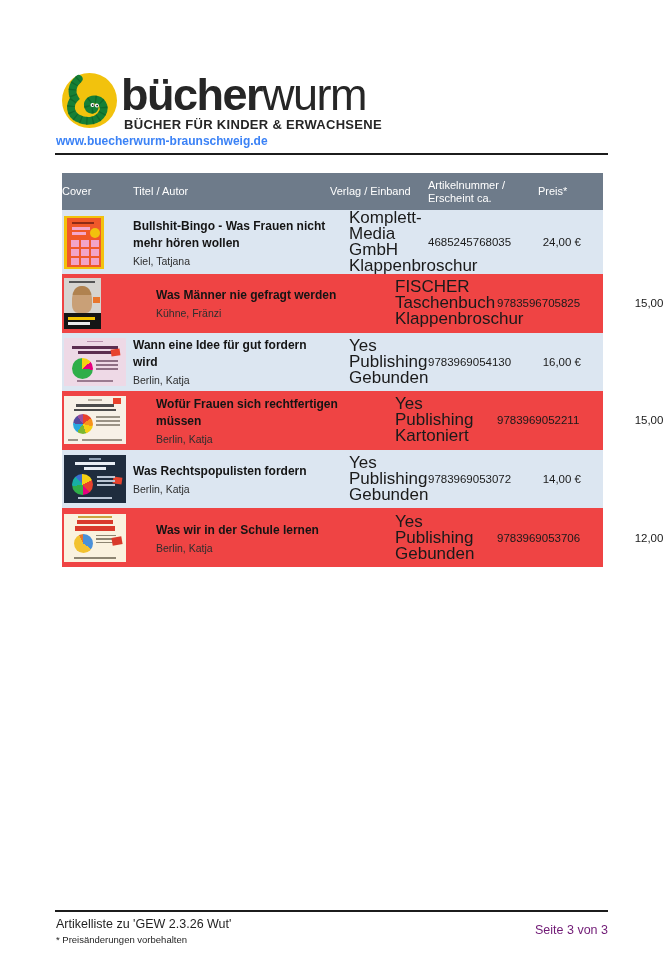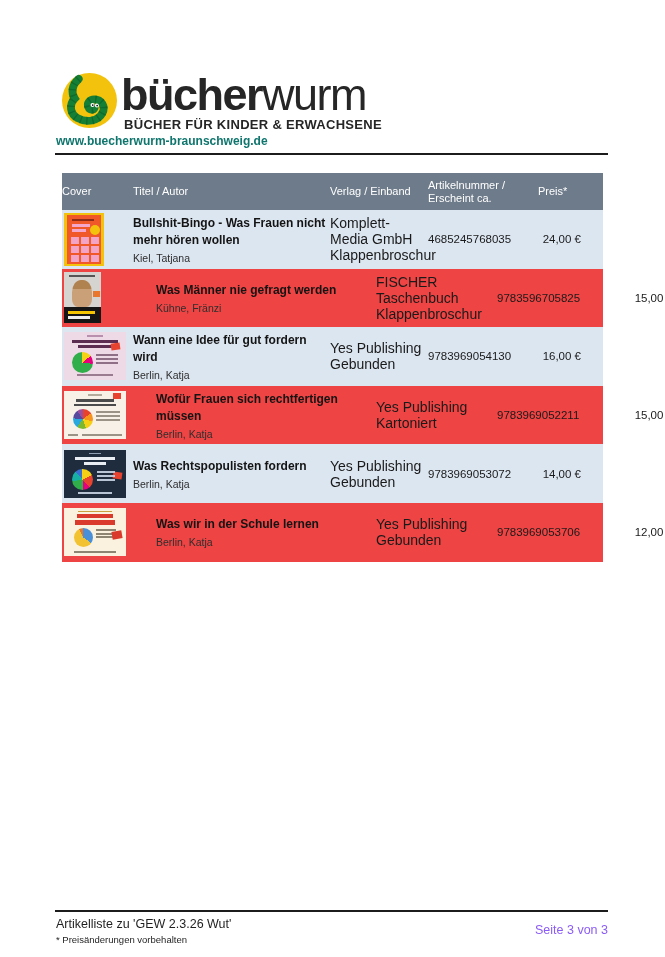--- a/index.html
+++ b/index.html
@@ -8,60 +8,60 @@
     font-family:"Liberation Sans", sans-serif;color:#1a1a1a;overflow:hidden;
   }
   .abs{position:absolute;}
 
   
   .logo-circle{left:62px;top:73px;width:55px;height:55px;}
   .brand{left:121px;top:72px;font-size:45px;line-height:1;color:#262626;letter-spacing:-1.5px;white-space:nowrap;}
   .brand .bold{font-weight:800;}
   .brand .light{font-weight:300;}
   .tagline{left:124px;top:117px;font-size:13px;font-weight:700;letter-spacing:.3px;color:#262626;white-space:nowrap;}
-  .website{left:56px;top:134px;font-size:12px;font-weight:700;color:#0f766e;}
+  .website{left:56px;top:134px;font-size:12px;font-weight:700;color:#3b82f6;}
   .rule{left:55px;width:553px;height:2px;background:#1c1c1c;}
   .rule-top{top:153px;}
   .rule-bottom{top:910px;}
 
   
   .table{left:62px;top:173px;width:541px;}
   .grid-row{display:grid;grid-template-columns:71px 197px 98px 92px 83px;align-items:center;}
   .thead{height:37px;background:#6e7b8a;color:#ffffff;font-size:11px;line-height:13px;}
   .thead .hc{padding-right:4px;}
   .thead .hc1{}
   .thead .hc5{padding-left:18px;}
   .trow{min-height:58.6px;}
   .trow.alt{background:#dce6f1;}
   .trow.plain{background:#ef4444;gap:23px;}
   .c-cover{display:flex;align-items:center;padding-left:2px;}
   .c-title{padding-right:4px;}
   .title{font-size:12px;font-weight:700;color:#141414;line-height:17px;}
   .author{font-size:10.5px;color:#2e2e2e;margin-top:3px;}
-  .c-pub{font-size:14px;line-height:16px;padding-right:4px;}
+  .c-pub{font-size:17px;line-height:16px;padding-right:4px;margin-left:19px;}
   .c-art{font-size:11.5px;}
   .c-price{font-size:11.5px;text-align:right;padding-right:22px;}
 
   
   .cov{position:relative;overflow:hidden;flex:0 0 auto;}
   .cov .p{position:absolute;}
   .cov1{width:40px;height:53px;background:#f2c20d;}
   .cov1 .in{position:absolute;left:3px;top:2px;right:3px;bottom:2px;background:#f0582a;}
   .cov2{width:37px;height:51px;background:#d6d4d0;}
   .cov34{width:62px;height:48px;}
   .cov3{background:#eed9e6;}
   .cov4{background:#f7f1e7;}
   .cov5{background:#1f2c3e;}
   .cov6{background:#faf2df;}
   .pie{border-radius:50%;}
 
   
   .f-title{left:56px;top:917px;font-size:12.5px;color:#1f1f1f;}
   .f-note{left:56px;top:934px;font-size:9.5px;color:#1f1f1f;}
-  .f-page{left:0;top:923px;width:608px;text-align:right;font-size:12.5px;color:#8b5cf6;}
+  .f-page{left:0;top:923px;width:608px;text-align:right;font-size:12.5px;color:#701a75;}
 </style>
 </head>
 <body>
 
 <div class="abs logo-circle">
   <svg width="55" height="55" viewBox="0 0 56 56">
     <circle cx="28" cy="28" r="28" fill="#f2c20d"></circle>
     <path d="M17 6 C 10 12 9 20 13 26 C 7 32 8 42 16 46 C 25 51 37 49 41 41 C 45 34 40 27 33 27 C 28 27 25 31 27 35 C 28 38 32 38 33 36" fill="none" stroke="#157f36" stroke-width="8" stroke-linecap="round"></path>
     <path d="M17 6 C 10 12 9 20 13 26 C 7 32 8 42 16 46 C 25 51 37 49 41 41 C 45 34 40 27 33 27 C 28 27 25 31 27 35 C 28 38 32 38 33 36" fill="none" stroke="#0c5f27" stroke-width="8" stroke-dasharray="1.3 4.8" opacity="0.65"></path>
     <circle cx="31" cy="32.5" r="2" fill="#ffffff"></circle>

